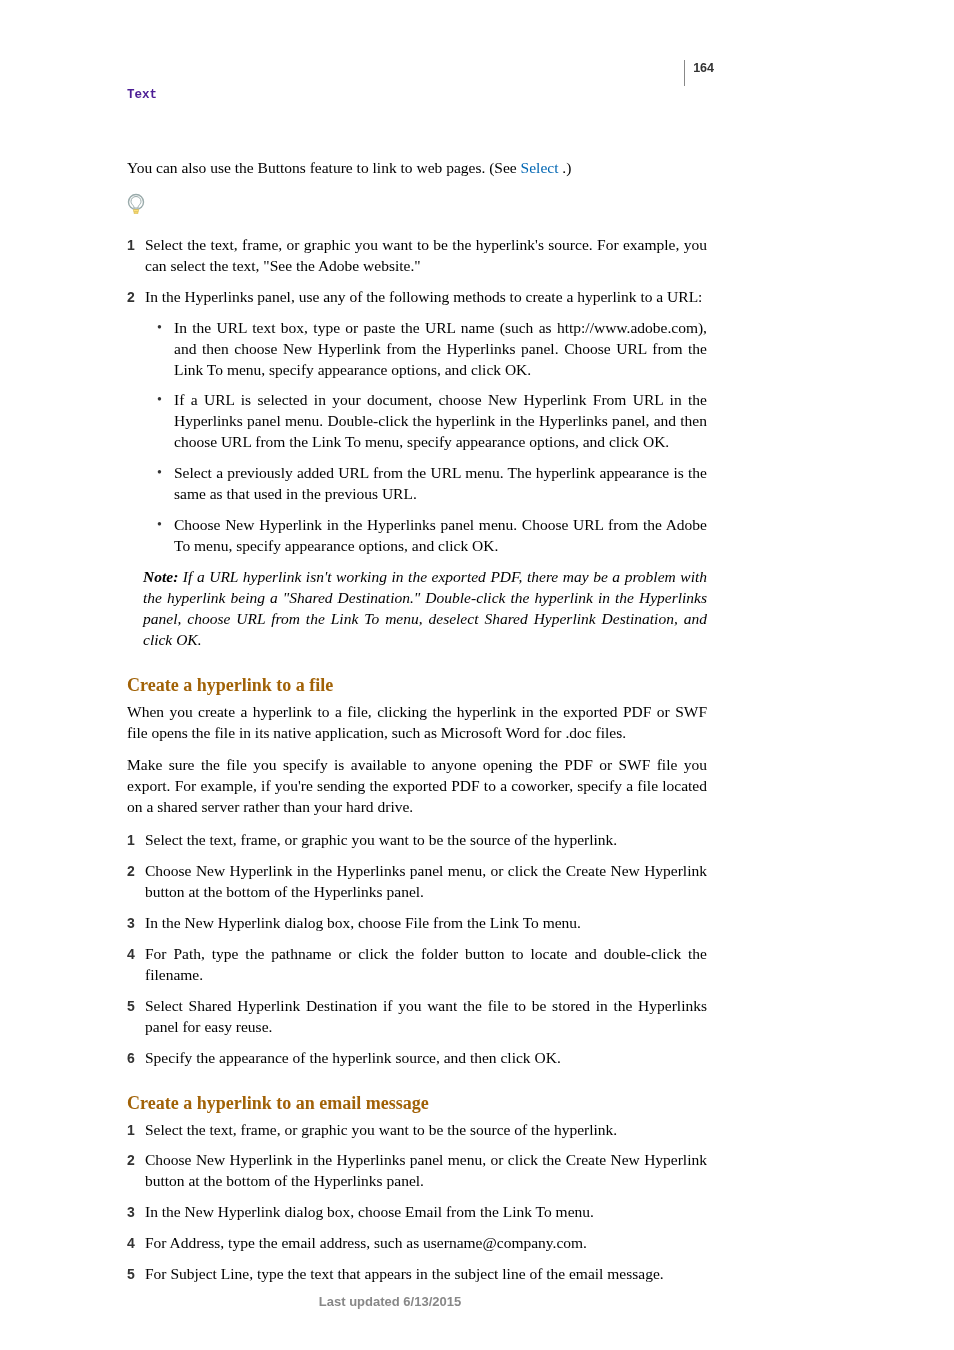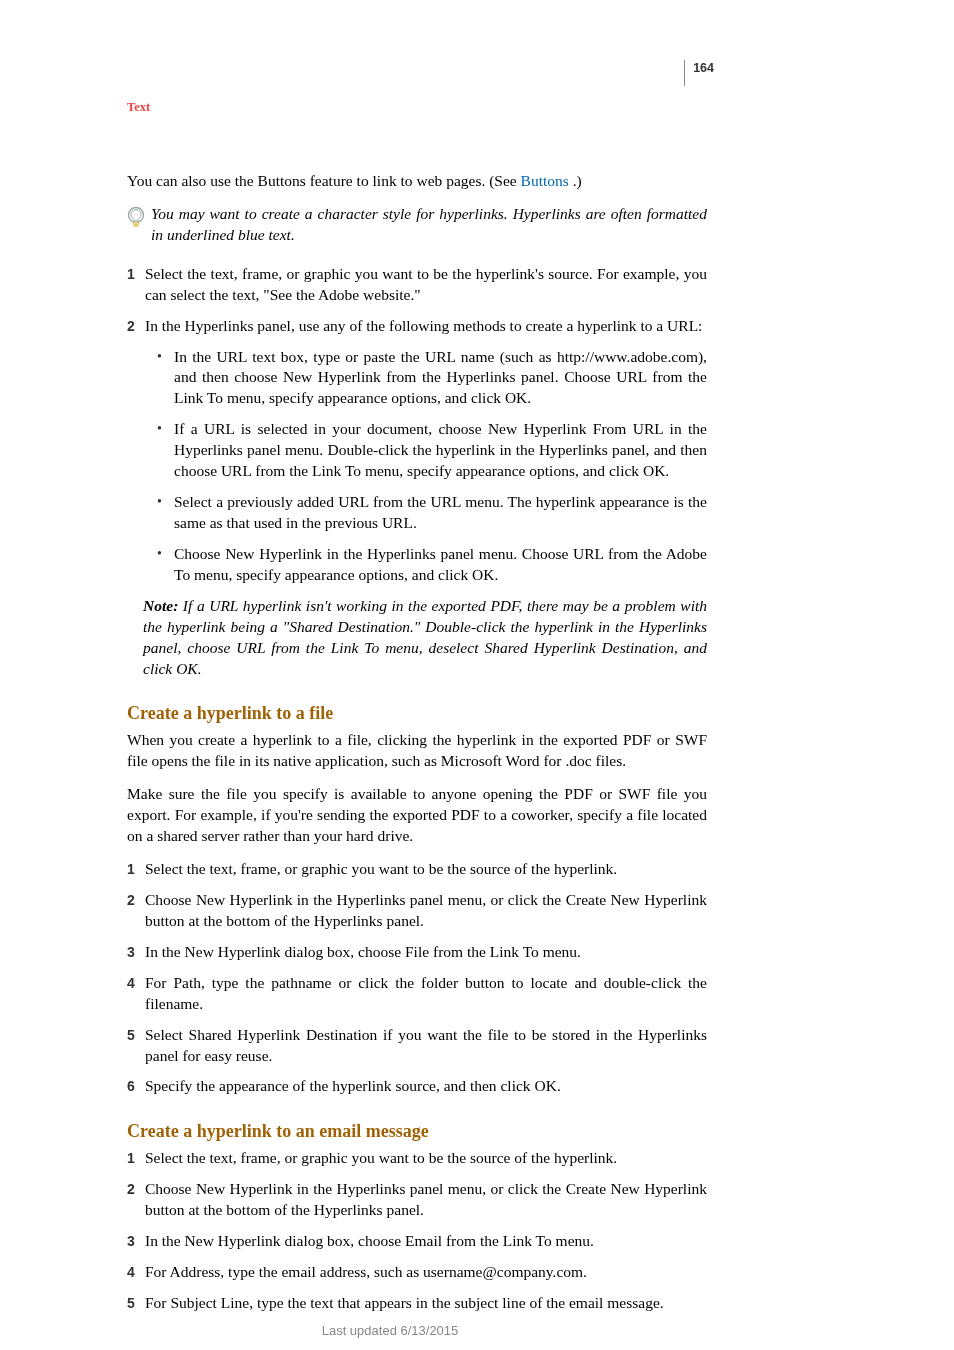--- a/index.html
+++ b/index.html
@@ -27,25 +27,25 @@
   }
   .page-num {
     font-family: "Myriad Pro", "Segoe UI", Arial, sans-serif;
     font-weight: 700;
     font-size: 12.5px;
     color: #333;
     line-height: 1;
     padding-top: 2px;
   }
   .section-label {
-    font-family: Liberation Serif, serif;
+    font-family: Liberation Mono, monospace;
     font-weight: 700;
     font-size: 12.5px;
-    color: #ef4444;
-    margin: 12px 0 56px 0;
+    color: #4c1d95;
+    margin: 0 0 56px 0;
   }
   p.body {
     font-size: 15.5px;
     line-height: 1.35;
     margin: 0 0 12px 0;
     text-align: justify;
   }
   .tip-row {
     display: flex;
     align-items: flex-start;
@@ -105,49 +105,48 @@
     font-size: 18px;
     color: #a16207;
     margin: 0 0 6px 0;
   }
   .footer {
     position: absolute;
     bottom: 46px;
     left: 0; right: 12px;
     text-align: center;
     font-family: "Myriad Pro", "Segoe UI", Arial, sans-serif;
-    font-weight: 400;
+    font-weight: 700;
     font-size: 13px;
     color: #888;
   }
   .spacer-xs{height:4px}
   svg.tip-icon{flex:0 0 18px;margin-top:2px}
 </style>
 </head>
 <body>
 
 <div class="page">
 
   <div class="page-num-rule">
     <span class="page-num">164</span>
   </div>
 
   <div class="section-label">Text</div>
 
   <p class="body">
-    <span>You can also use the Buttons feature to link to web pages. (See </span><span class="link">Buttons</span><span> .)</span>
+    <span>You can also use the Buttons feature to link to web pages. (See </span><span class="link">Select</span><span> .)</span>
   </p>
 
   <div class="tip-row">
     <svg class="tip-icon" width="18" height="24" viewBox="0 0 18 24">
       <circle cx="9" cy="9" r="7.5" fill="none" stroke="#9aa" stroke-width="1.4"></circle>
       <path d="M6.5 16.5 h5 v2 h-5 z M7 19 h4 v1.5 h-4 z" fill="#ffe17a" stroke="#d6b84a" stroke-width="0.6"></path>
       <path d="M9 3.5 c-3 0-5 2.2-5 4.8 0 2 1.3 3.2 2.2 4.3 .6 .7 .8 1.5 .8 2.4 h4 c0-.9 .2-1.7 .8-2.4 .9-1.1 2.2-2.3 2.2-4.3 0-2.6-2-4.8-5-4.8 z" fill="#fff" stroke="#9aa" stroke-width="1"></path>
     </svg>
-    <span class="tip-text">You may want to create a character style for hyperlinks. Hyperlinks are often formatted in underlined blue text.</span>
   </div>
 
   <div class="spacer-xs"></div>
 
   <div class="ol">
     <div class="ol-item">
       <span class="num">1</span>
       <span class="txt">Select the text, frame, or graphic you want to be the hyperlink's source. For example, you can select the text, "See the Adobe website."</span>
     </div>
     <div class="ol-item">

